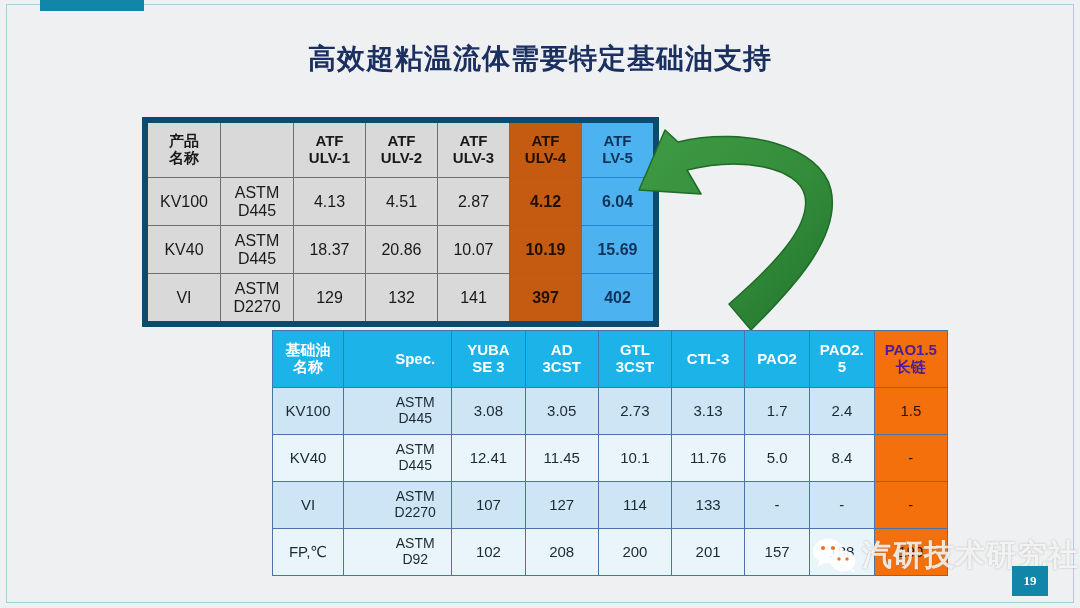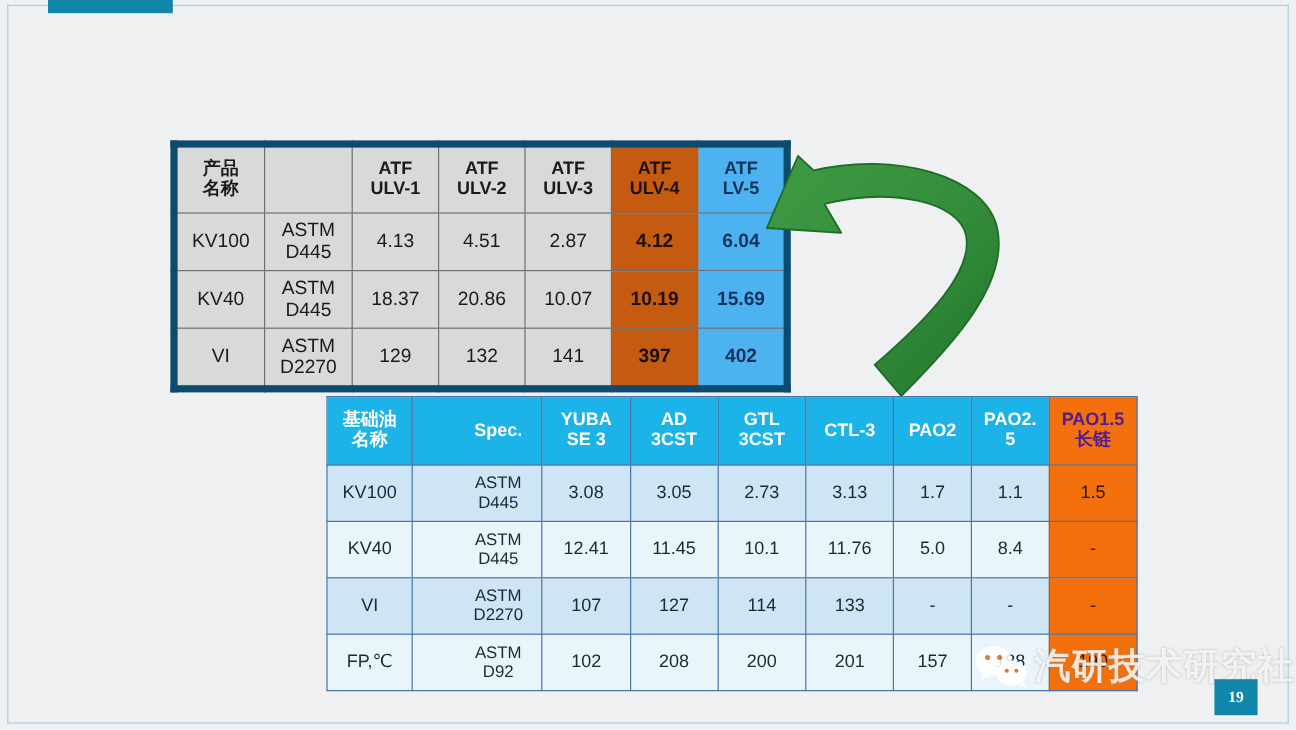--- a/index.html
+++ b/index.html
@@ -192,20 +192,21 @@
   }
 </style>
 </head>
 <body>
 
 <div id="slide">
 
   <div class="slide-border"></div>
   <div class="top-accent"></div>
 
+  <div class="slide-title">高效超粘温流体需要特定基础油支持</div>
 
   <div id="table1-wrap">
     <table class="tbl" id="table1">
       <tbody>
         <tr class="hdr">
           <td class="c-name">
             <span class="cellstack">产品</span>
             <span class="cellstack">名称</span>
           </td>
           <td class="c-spec"></td>
@@ -336,21 +337,21 @@
           <td class="c-name">KV100</td>
           <td class="c-spec">
             <span class="cellstack">ASTM</span>
             <span class="cellstack">D445</span>
           </td>
           <td class="c-d">3.08</td>
           <td class="c-d">3.05</td>
           <td class="c-d">2.73</td>
           <td class="c-d">3.13</td>
           <td class="c-dn">1.7</td>
-          <td class="c-dn">1.1</td>
+          <td class="c-dn">2.4</td>
           <td class="c-d hl-orange">1.5</td>
         </tr>
 
         <tr class="body r-even">
           <td class="c-name">KV40</td>
           <td class="c-spec">
             <span class="cellstack">ASTM</span>
             <span class="cellstack">D445</span>
           </td>
           <td class="c-d">12.41</td>

